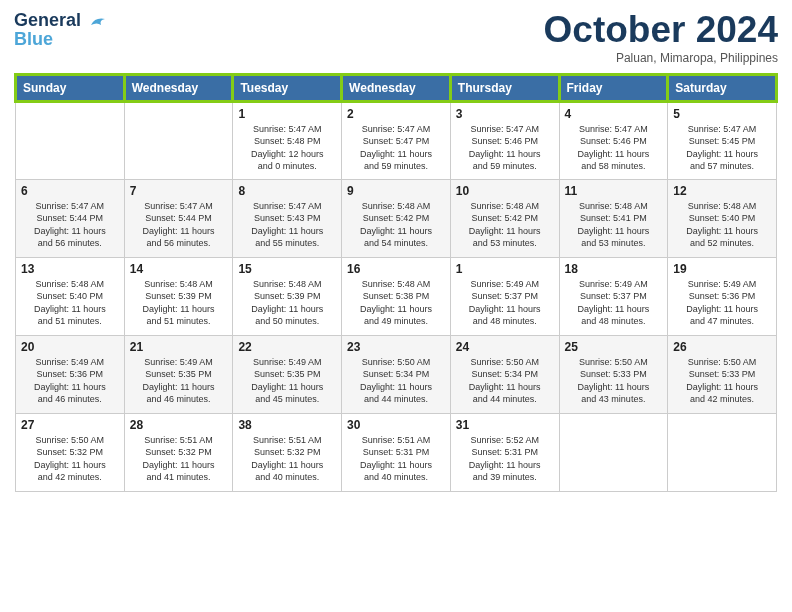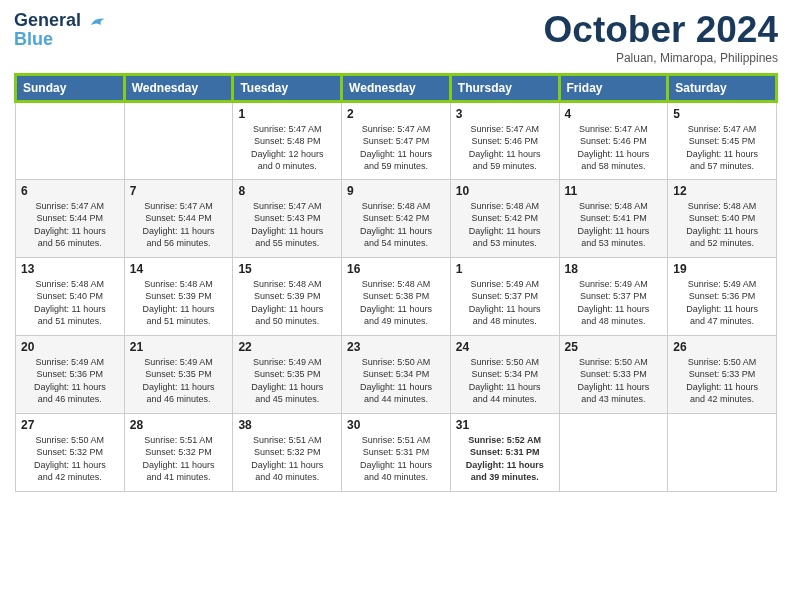--- a/index.html
+++ b/index.html
@@ -331,21 +331,21 @@
           </td>
           <td>
             <span class="day-number">30</span>
             <div class="day-info" style="white-space: pre-line;">Sunrise: 5:51 AM
 Sunset: 5:31 PM
 Daylight: 11 hours
 and 40 minutes.</div>
           </td>
           <td>
             <span class="day-number">31</span>
-            <div class="day-info" style="white-space: pre-line; font-weight: bold;">Sunrise: 5:52 AM
+            <div class="day-info" style="white-space: pre-line;">Sunrise: 5:52 AM
 Sunset: 5:31 PM
 Daylight: 11 hours
 and 39 minutes.</div>
           </td>
           <td class="empty-cell"></td>
           <td class="empty-cell"></td>
         </tr>
       </tbody>
   </table>
 </div>

